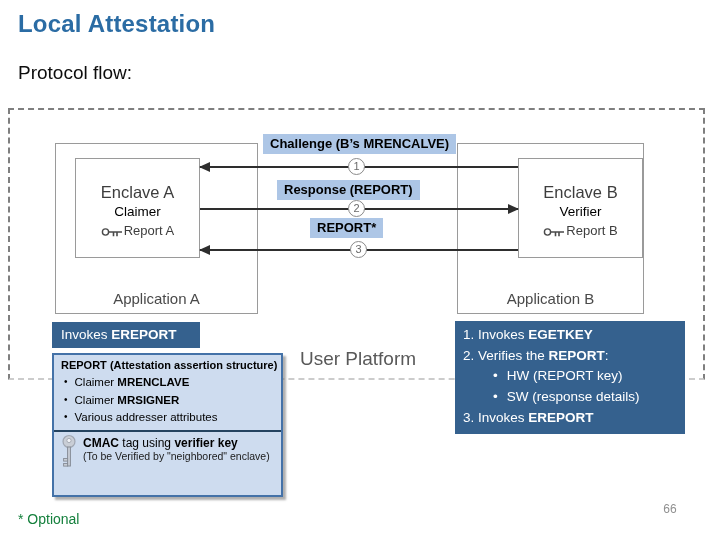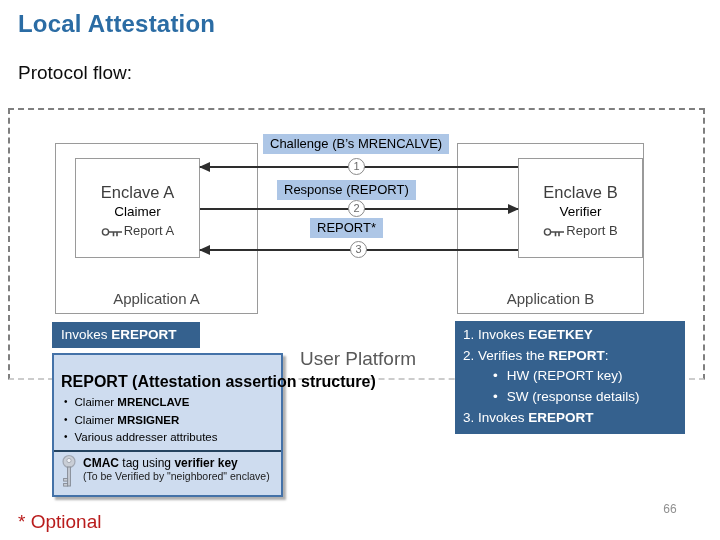--- a/index.html
+++ b/index.html
@@ -28,53 +28,53 @@
   .enclave-role { margin-top:2px; font-size:13.5px; color:#000000; }
   .enclave-report { margin-top:4px; font-size:13px; color:#3d3d3d; display:flex; align-items:flex-end; gap:1px; }
 
   .msg-line { left:200px; width:318px; height:0; border-top:2px solid #2e2e2e; }
   .line-1 { top:166px; } .line-2 { top:208px; } .line-3 { top:249px; }
   .arrow-left { position:absolute; left:-1px; top:-6px; width:0; height:0;
     border-top:5px solid transparent; border-bottom:5px solid transparent; border-right:11px solid #2e2e2e; }
   .arrow-right { position:absolute; right:-1px; top:-6px; width:0; height:0;
     border-top:5px solid transparent; border-bottom:5px solid transparent; border-left:11px solid #2e2e2e; }
 
-  .msg-label { background:#ADC6E6; color:#000000; font-size:13px; font-weight:normal;
+  .msg-label { background:#ADC6E6; color:#000000; font-size:13px; font-weight:bold;
     padding:2px 7px 3px 7px; white-space:nowrap; }
   .label-1 { left:263px; top:134px; }
   .label-2 { left:277px; top:180px; }
   .label-3 { left:310px; top:218px; }
 
   .step-circle { width:17px; height:17px; border:1.5px solid #8a8a8a; border-radius:50%;
     background:#ffffff; color:#6a6a6a; font-size:11px; line-height:14px; text-align:center; }
   .circle-1 { left:348px; top:158px; } .circle-2 { left:348px; top:200px; } .circle-3 { left:350px; top:241px; }
 
   .user-platform { left:270px; top:348px; width:176px; text-align:center;
     font-size:19px; color:#595959; }
 
   .invokes-box { left:52px; top:322px; width:148px; height:26px; background:#35618E;
     color:#ffffff; font-size:13.5px; line-height:25px; padding-left:9px; }
 
   .report-box { left:52px; top:353px; width:231px; height:144px; background:#CEDCEF;
     border:2px solid #4472A8; box-shadow:3px 3px 2px rgba(110,110,110,0.55); }
-  .report-title { margin:18px 5px 3px 7px; font-size:16px; font-weight:bold; color:#000000; white-space:nowrap; }
+  .report-title { margin:4px 5px 3px 7px; font-size:11px; font-weight:bold; color:#000000; white-space:nowrap; }
   .report-bullets { list-style:none; margin-left:10px; }
   .report-bullets li { font-size:11.5px; color:#000000; line-height:17.5px; }
   .report-bullets li::before { content:"•"; margin-right:7px; font-size:10px; position:relative; top:-1px; }
   .report-divider { border-top:2px solid #24435F; margin-top:3px; }
   .cmac-row { display:flex; align-items:flex-start; padding:2px 3px 0 6px; gap:5px; }
   .cmac-text1 { font-size:12px; color:#000000; line-height:14px; margin-top:2px; }
   .cmac-text2 { font-size:10.5px; color:#1a1a1a; line-height:12px; }
 
   .verifier-box { left:455px; top:321px; width:230px; height:113px; background:#35618E;
     color:#ffffff; font-size:13.5px; line-height:20.7px; padding:4px 8px; }
   .verifier-box .indent { padding-left:30px; }
   .verifier-box .sub-bullet { margin-right:9px; }
 
-  .footnote { left:18px; top:511px; font-size:19px; color:#b91c1c; }
+  .footnote { left:18px; top:511px; font-size:14px; color:#15803d; }
   .page-number { left:652px; top:502px; width:36px; text-align:center; font-size:12px; color:#909090; }
 
   b { font-weight:bold; }
 </style>
 </head>
 <body>
 
 <div class="abs slide-title">Local Attestation</div>
 <div class="abs slide-subtitle">Protocol flow:</div>
 

